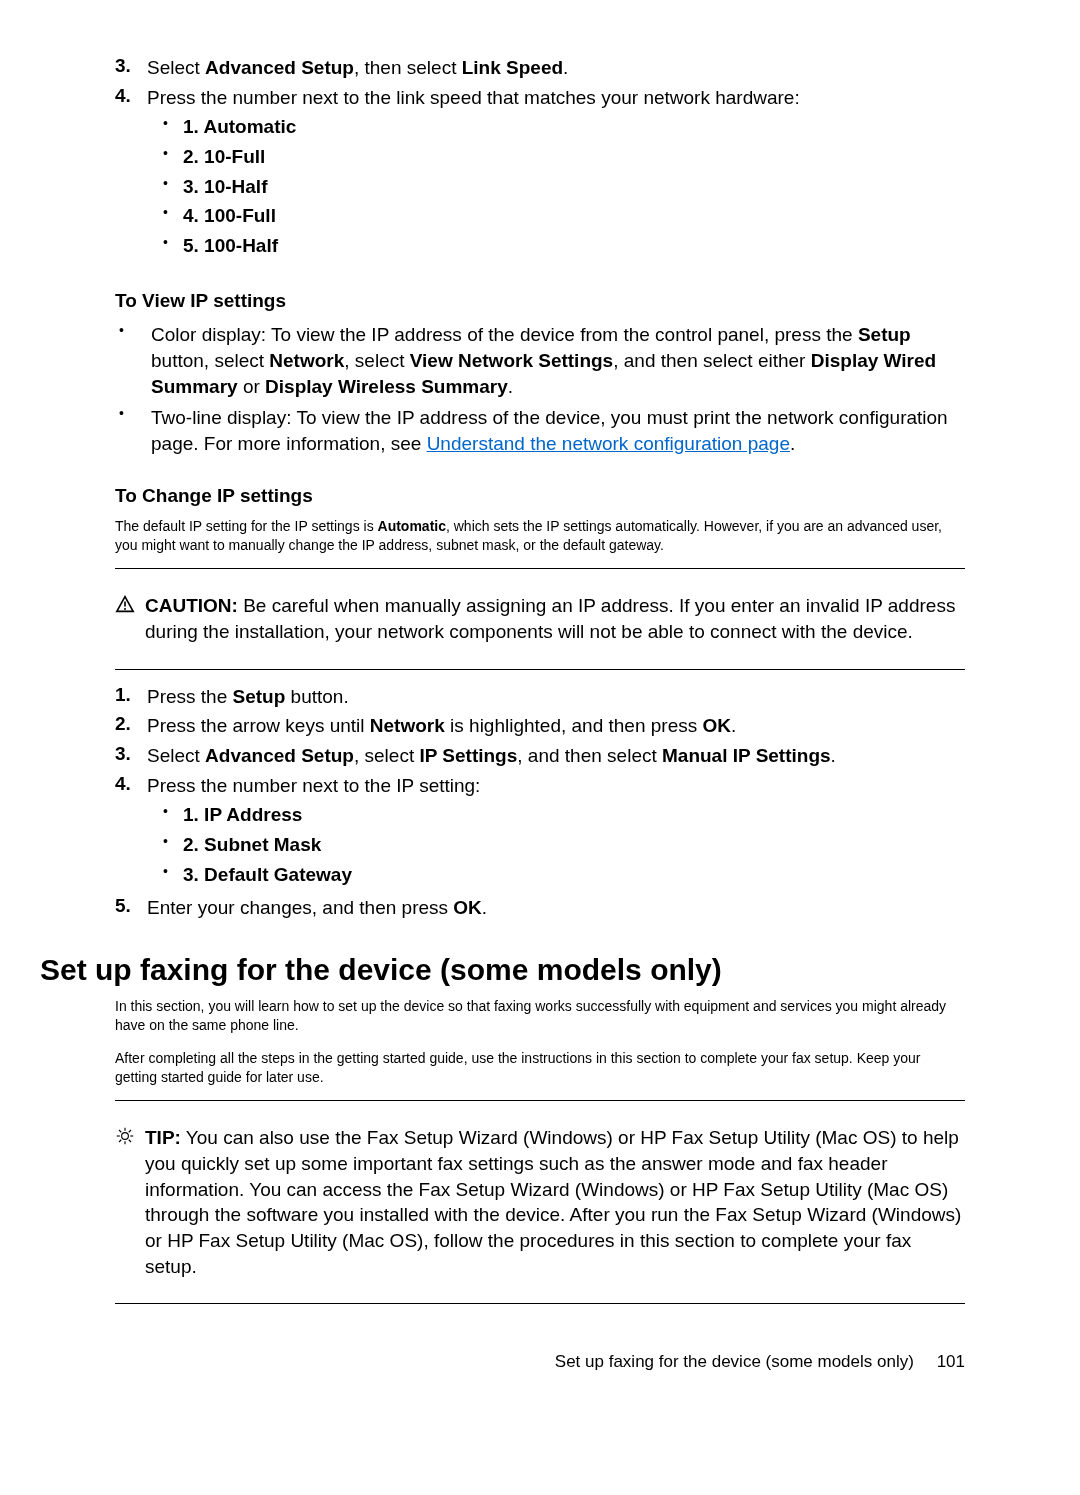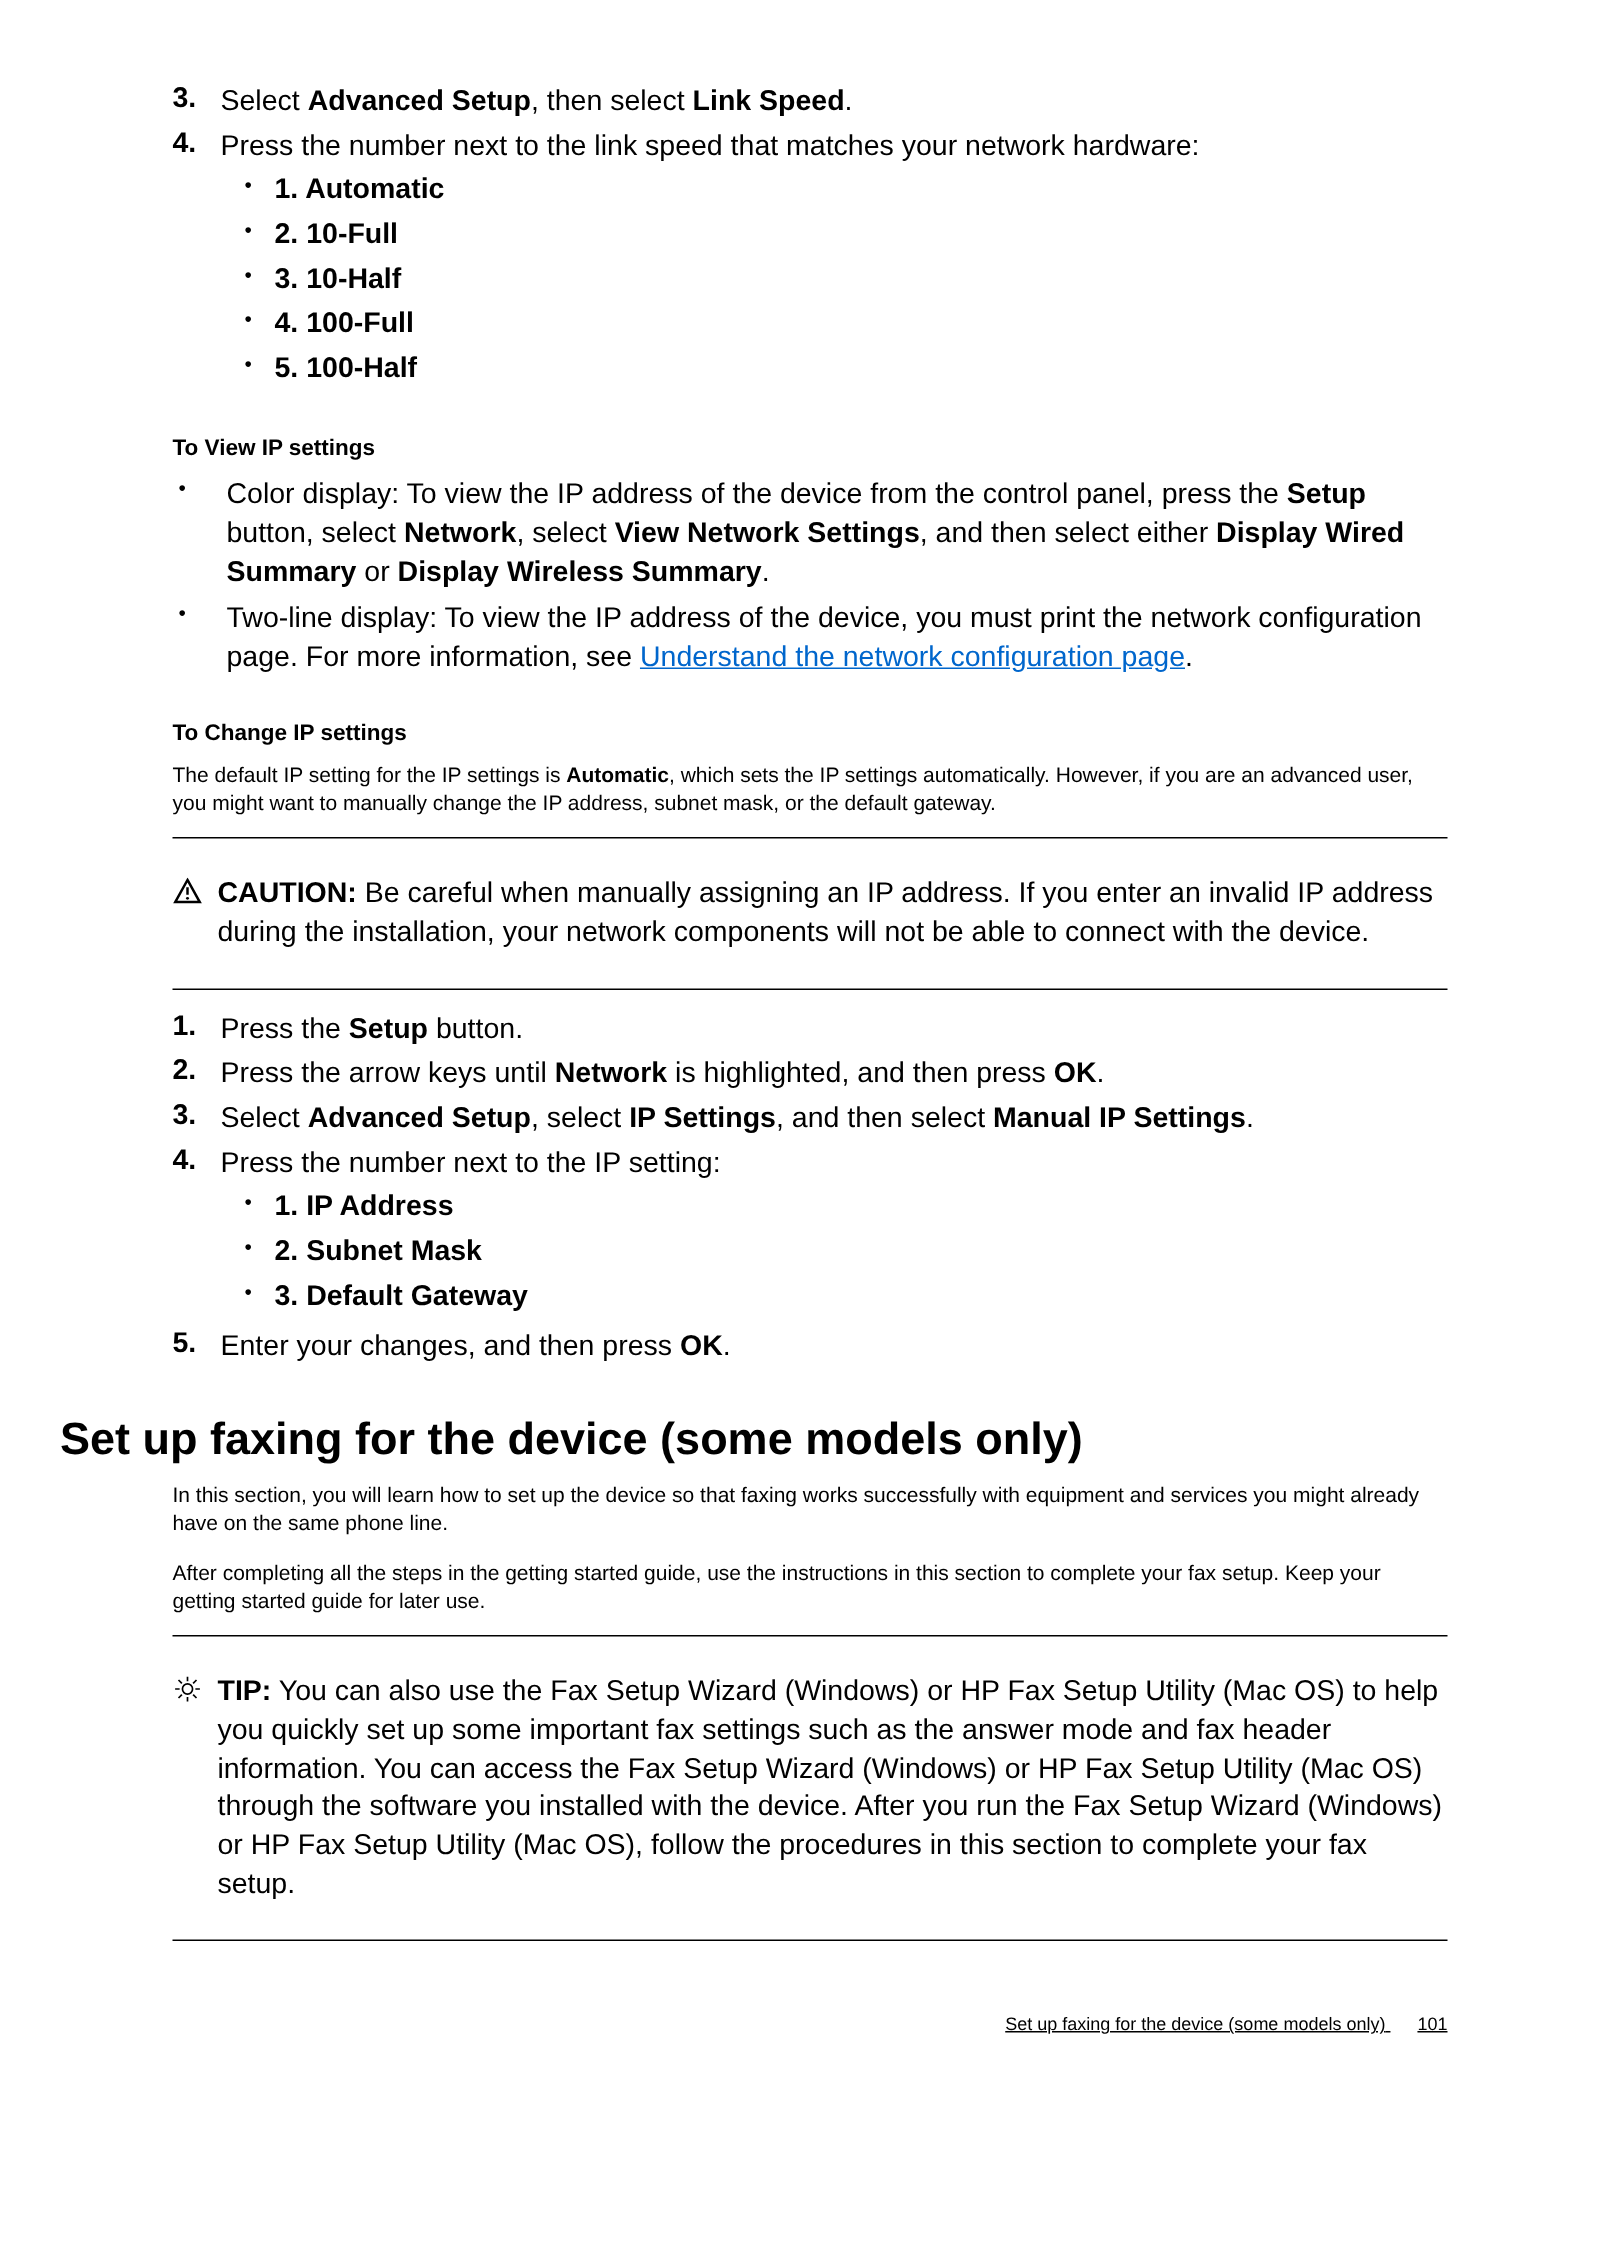--- a/index.html
+++ b/index.html
@@ -63,21 +63,21 @@
       padding-left: 4px;
       font-size: 14px;
     }
     ul.bullet-list > li > .content {
       flex: 1;
     }
     .section-heading {
       font-weight: bold;
       margin-top: 28px;
       margin-bottom: 10px;
-      font-size: 15px;
+      font-size: 19px;
     }
     p {
       margin: 0 0 14px 0;
       line-height: 1.35;
     }
     .callout {
       border-top: 1px solid #000;
       border-bottom: 1px solid #000;
       padding: 24px 0;
       margin: 12px 0 14px 0;
@@ -104,22 +104,21 @@
       text-decoration: underline;
     }
     h1.major {
       font-size: 30px;
       font-weight: bold;
       margin: 32px 0 10px -75px;
     }
     .footer {
       margin-top: 48px;
       text-align: right;
-      font-size: 12px;
-      text-decoration: underline;
+      font-size: 17px;
     }
     .footer .pgnum {
       margin-left: 18px;
     }
     .p-text {
       line-height: 1.35;
       font-size: 14px;
     }
     .p-text-in-li {
       line-height: 1.35;

